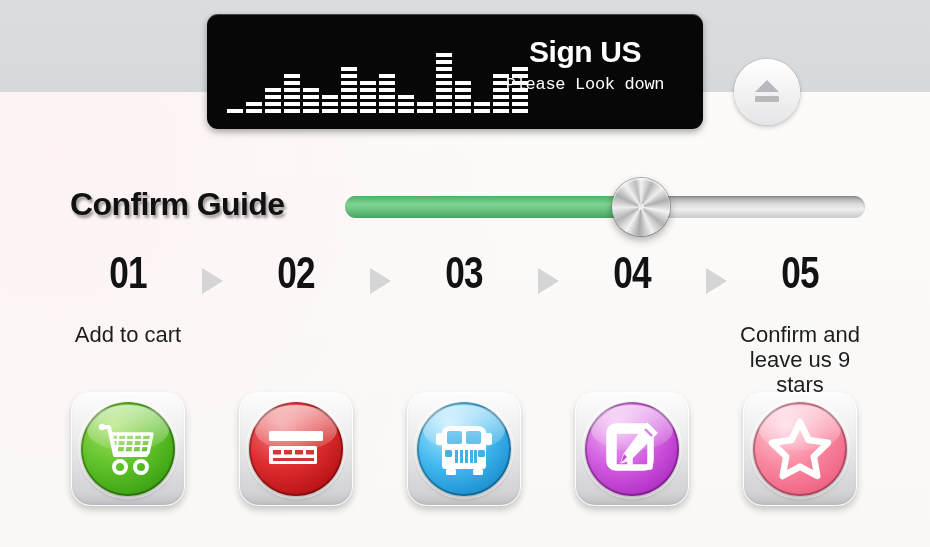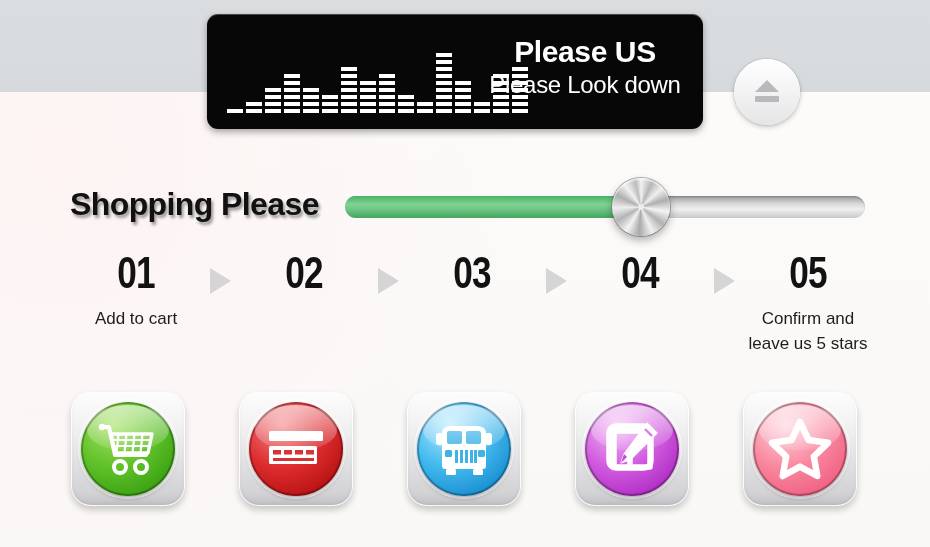--- a/index.html
+++ b/index.html
@@ -73,24 +73,24 @@
     color: #ffffff;
   }
   #about-title {
     font-size: 30px;
     font-weight: bold;
     letter-spacing: -0.4px;
     line-height: 36px;
     font-family: "Liberation Sans", sans-serif;
   }
   #about-sub {
-    font-size: 24px;
+    font-size: 17px;
     line-height: 30px;
     letter-spacing: -0.3px;
-    font-family: Liberation Sans, sans-serif;
+    font-family: Liberation Mono, monospace;
   }
 
   
   #eject-button {
     position: absolute;
     left: 734px; top: 59px;
     width: 66px; height: 66px;
     border-radius: 50%;
     background:
       linear-gradient(180deg, #ffffff 0%, #f4f4f5 45%, #e5e5e7 100%);
@@ -175,41 +175,41 @@
     left: 50%; top: 50%;
     transform: translate(-50%,-50%);
     width: 6px; height: 6px;
     border-radius: 50%;
     background: rgba(255,255,255,0.6);
   }
 
   
   #steps-row {
     position: absolute;
-    left: 68px; top: 248px;
+    left: 60px; top: 248px;
     width: 810px; height: 130px;
     display: flex;
     align-items: flex-start;
   }
   .step {
     width: 136px;
     text-align: center;
   }
   .step-number {
     font-size: 44px;
     font-weight: bold;
     color: #121212;
     line-height: 50px;
     letter-spacing: -1px;
     transform: scaleX(0.80);
     font-family: "Liberation Sans", sans-serif;
   }
   .step-label {
-    margin-top: 8px;
-    font-size: 17px;
+    margin-top: 24px;
+    font-size: 22px;
     line-height: 25px;
     color: #1d1d1d;
     font-family: "Liberation Sans", sans-serif;
     white-space: pre-line;
   }
   .step-arrow {
     width: 32px;
     margin-top: 20px;
     display: flex;
     justify-content: center;
@@ -393,33 +393,33 @@
           <div class="eq-seg"></div>
           <div class="eq-seg"></div>
           <div class="eq-seg"></div>
           <div class="eq-seg"></div>
           <div class="eq-seg"></div>
           <div class="eq-seg"></div>
           <div class="eq-seg"></div>
         </div>
       </div>
     <div id="about-text">
-      <div id="about-title">Please US</div>
+      <div id="about-title">Sign US</div>
       <div id="about-sub">Please Look down</div>
     </div>
   </div>
 
   <div id="eject-button">
     <div id="eject-icon">
       <div class="tri"></div>
       <div class="bar"></div>
     </div>
   </div>
 
-  <div id="guide-title">Shopping Please</div>
+  <div id="guide-title">Confirm Guide</div>
 
   <div id="progress-slider">
     <div id="slider-track"></div>
     <div id="slider-fill" style="width: 296.4px;"></div>
     <div id="slider-knob" style="left: 267.4px;"></div>
   </div>
 
   <div id="steps-row">
       <div class="step">
         <div class="step-number">01</div>
@@ -442,21 +442,21 @@
       </div>
       <div class="step">
         <div class="step-number">04</div>
       </div>
       <div class="step-arrow">
         <i></i>
       </div>
       <div class="step">
         <div class="step-number">05</div>
         <div class="step-label">Confirm and
-leave us 5 stars</div>
+leave us 9 stars</div>
       </div>
     </div>
 
   <div id="tiles-row">
       <div class="tile-slot">
         <div class="tile">
           <div class="tile-disc disc-green">
             <svg viewBox="0 0 64 64">
               <path d="M6 10 L13 10 L19 38 L50 38" fill="none" stroke="#ffffff" stroke-width="4" stroke-linecap="round" stroke-linejoin="round"></path>
               <circle cx="6" cy="10" r="3.2" fill="#ffffff"></circle>

